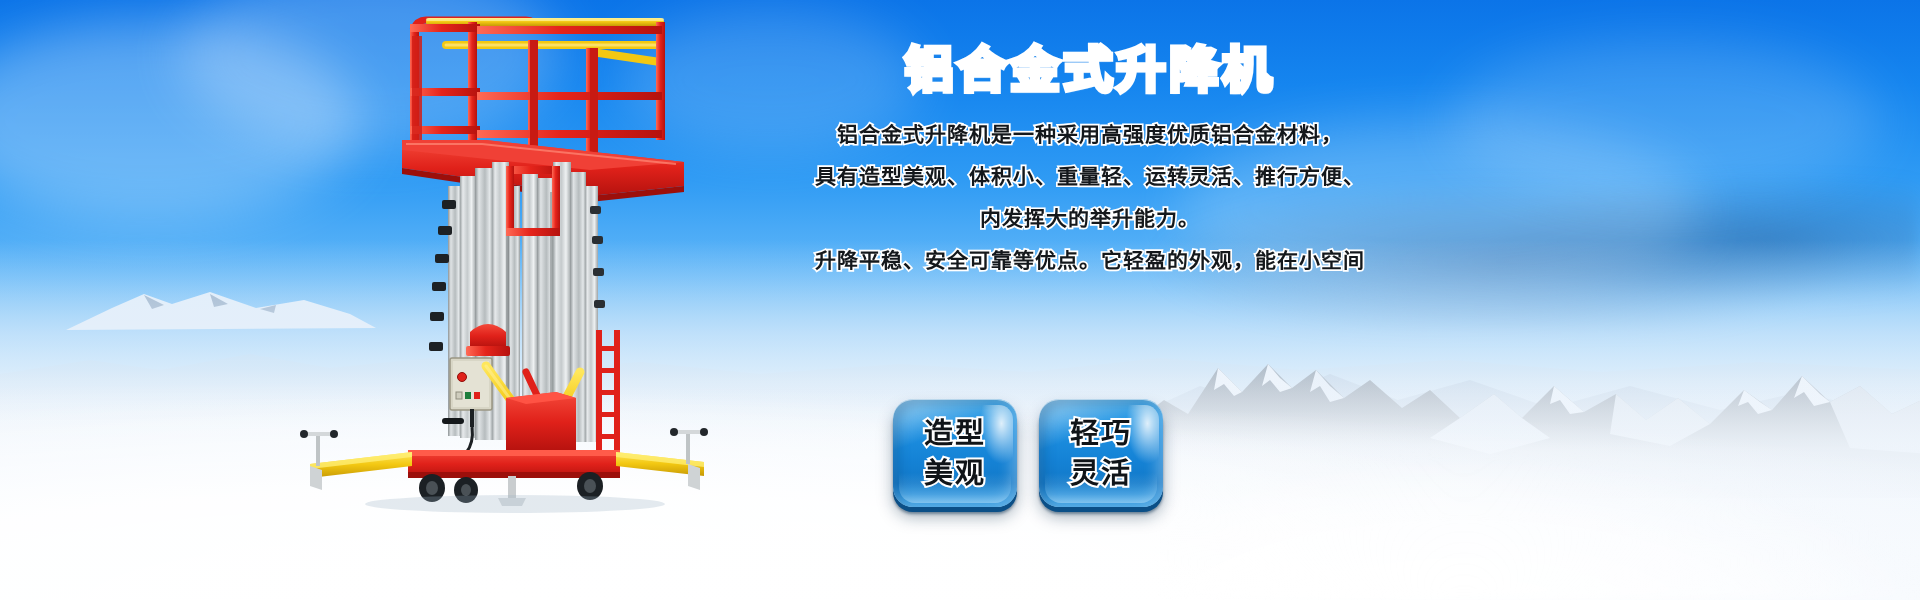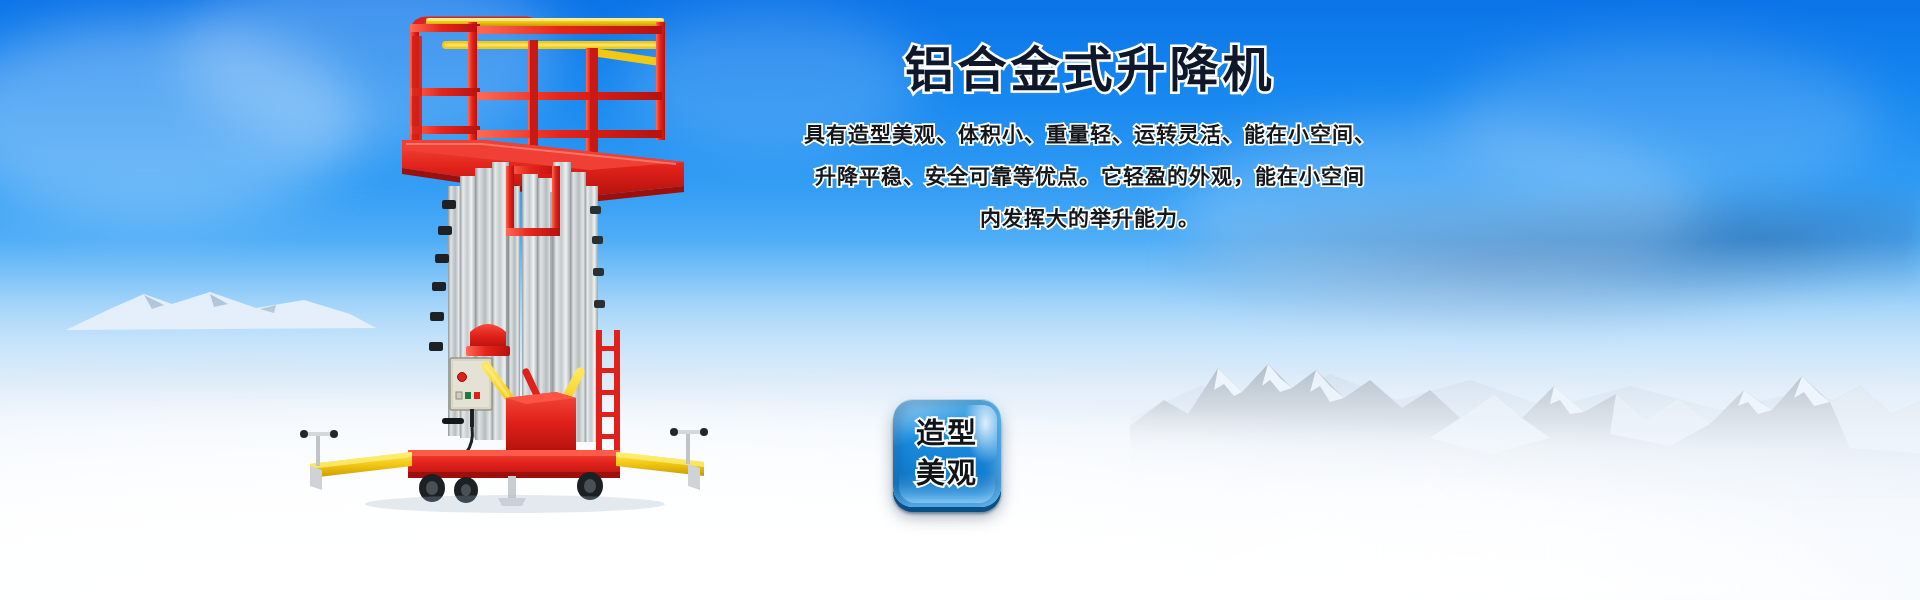--- a/index.html
+++ b/index.html
@@ -78,21 +78,21 @@
   
   .machine{position:absolute;left:290px;top:0;width:420px;height:520px;}
 
   
   .copy{
     position:absolute;left:700px;top:46px;width:780px;
     text-align:center;
   }
   .title{
     font-size:49px;line-height:1.02;font-weight:bold;
-    color:#0f172a;
+    color:#ffffff;
     letter-spacing:4px;
     -webkit-text-stroke:5px #ffffff;
     paint-order:stroke fill;
     text-shadow:0 2px 2px rgba(255,255,255,.55);
     margin:0 0 18px 0;
     white-space:nowrap;
   }
   .desc{
     font-size:21px;line-height:42px;font-weight:bold;
     color:#14181c;
@@ -103,21 +103,21 @@
   }
   .desc p{margin:0;white-space:nowrap;}
 
   
   .boxes{
     position:absolute;left:893px;top:399px;
     display:flex;gap:22px;
   }
   .fbox{
     position:relative;
-    width:108px;height:108px;
+    width:124px;height:108px;
     border-radius:20px;
     background:
       linear-gradient(160deg, rgba(255,255,255,.55) 0%, rgba(255,255,255,0) 34%),
       linear-gradient(to bottom, #38a7ec 0%, #1d8fe0 30%, #1583d6 55%, #1279c9 78%, #1f93e0 100%);
     box-shadow:
       0 5px 0 0 #0b4f87,
       0 7px 3px 0 rgba(6,45,78,.45),
       0 10px 16px rgba(10,40,70,.35),
       inset 0 1px 0 rgba(255,255,255,.55),
       inset -6px -6px 14px rgba(255,255,255,.30),
@@ -405,26 +405,31 @@
         <path d="M208,498 L236,498 L232,506 L212,506 Z" fill="#d9dddf"></path>
       </g>
 
       <ellipse cx="225" cy="504" rx="150" ry="9" fill="#9fb2c4" opacity=".28"></ellipse>
     </g>
   </svg>
 
   <div class="copy">
     <h1 class="title">铝合金式升降机</h1>
     <div class="desc">
-      <p>具有造型美观、体积小、重量轻、运转灵活、能在小空间、</p>
+      <p>铝合金式升降机是一种采用高强度优质铝合金材料，</p>
+      <p>具有造型美观、体积小、重量轻、运转灵活、推行方便、</p>
+      <p>内发挥大的举升能力。</p>
       <p>升降平稳、安全可靠等优点。它轻盈的外观，能在小空间</p>
-      <p>内发挥大的举升能力。</p>
     </div>
   </div>
 
   <div class="boxes">
     <div class="fbox">
       <span class="ln">造型</span>
       <span class="ln">美观</span>
     </div>
+    <div class="fbox">
+      <span class="ln">轻巧</span>
+      <span class="ln">灵活</span>
+    </div>
   </div>
 
 </div>
 
 </body></html>

